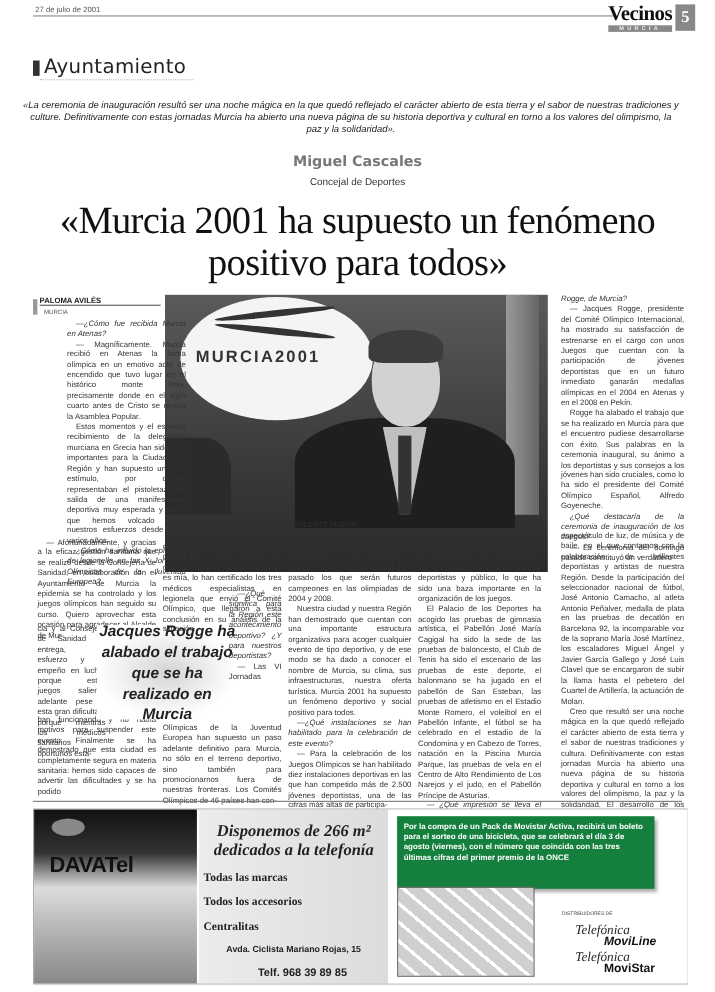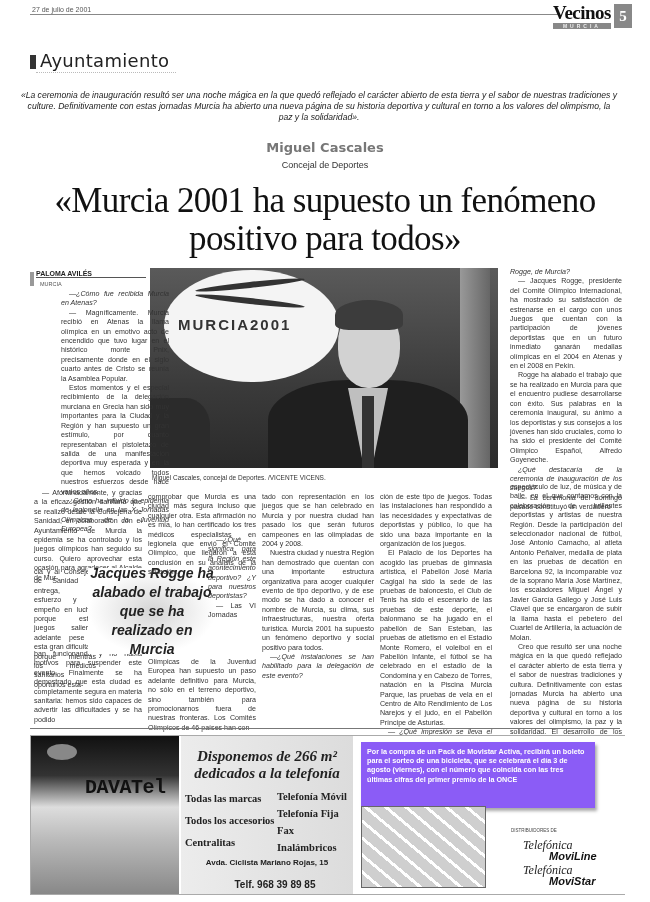--- a/index.html
+++ b/index.html
@@ -12,21 +12,21 @@
   .mast-sub { background: #888; color: #eee; font-size: 5px; letter-spacing: 3px; font-weight: bold; text-align: center; height: 6px; line-height: 6px; margin-top: 1px; }
   .mast-page { background: #888; color: #fff; font-family: "Liberation Serif", serif; font-weight: bold; font-size: 15px; width: 18px; height: 24px; line-height: 24px; text-align: center; margin-left: 3px; }
   .section { left: 30px; top: 50px; display: flex; align-items: center; }
   .section-mark { width: 6px; height: 14px; background: #333; margin-right: 4px; margin-top: 3px; }
   .section-title { font-family: "DejaVu Sans", sans-serif; font-size: 18px; color: #222; letter-spacing: 0.3px; }
   .section-rule { left: 36px; top: 72px; width: 140px; border-top: 1px dotted #bbb; }
   .lead { left: 20px; right: 32px; top: 90px; font-size: 8.6px; font-style: italic; text-align: center; line-height: 11px; color: #222; }
   .author { left: 0; right: 0; top: 140px; text-align: center; font-size: 13px; font-weight: bold; color: #777; font-family: "DejaVu Sans", sans-serif; }
   .author-role { left: 0; right: 0; top: 160px; text-align: center; font-size: 9px; color: #333; }
   .headline { left: 40px; right: 40px; top: 182px; text-align: center; font-family: "Liberation Serif", serif; font-size: 35px; line-height: 38px; color: #111; letter-spacing: -0.6px; }
-  .photo { left: 150px; top: 268px; width: 348px; height: 200px; background: linear-gradient(180deg,#5a5a5a 0%,#3a3a3a 60%,#2a2a2a 100%); overflow: hidden; }
+  .photo { left: 150px; top: 268px; width: 348px; height: 252px; background: linear-gradient(180deg,#5a5a5a 0%,#3a3a3a 60%,#2a2a2a 100%); overflow: hidden; }
   .photo .logo-disc { position: absolute; left: 14px; top: 2px; width: 175px; height: 112px; border-radius: 50%; background: #f4f4f4; }
   .photo .logo-text { position: absolute; left: 28px; top: 48px; font-size: 15px; font-weight: bold; letter-spacing: 2px; color: #333; }
   .photo .swoosh { position: absolute; left: 45px; height: 6px; width: 110px; border-radius: 50%; background: #333; }
   .photo .flag { position: absolute; right: 8px; top: 0; width: 30px; height: 200px; background: linear-gradient(90deg,#999,#666); }
   .photo .man-head { position: absolute; left: 188px; top: 38px; width: 62px; height: 82px; border-radius: 45% 45% 48% 48%; background: #d2d2d2; }
   .photo .man-hair { position: absolute; left: 185px; top: 32px; width: 68px; height: 30px; border-radius: 50% 50% 20% 20%; background: #3c3c3c; }
   .photo .man-body { position: absolute; left: 118px; top: 112px; width: 200px; height: 100px; border-radius: 40% 40% 0 0; background: #1f1f1f; }
   .photo .shirt { position: absolute; left: 198px; top: 120px; width: 40px; height: 80px; background: #bfbfbf; clip-path: polygon(0 0,100% 0,60% 100%,40% 100%); }
   .photo .tie { position: absolute; left: 212px; top: 128px; width: 12px; height: 72px; background: #333; }
   .photo .left-person { position: absolute; left: 0; top: 130px; width: 60px; height: 70px; border-radius: 0 40% 0 0; background: #2b2b2b; }
@@ -45,34 +45,34 @@
   .c2narrow { left: 208px; top: 536px; width: 48px; }
   .c2b { left: 148px; top: 658px; width: 108px; }
   .c3 { left: 262px; top: 493px; width: 112px; }
   .c4 { left: 380px; top: 493px; width: 112px; }
   .c5a { left: 510px; top: 268px; width: 112px; }
   .c5b { left: 510px; top: 483px; width: 112px; }
   .pull { left: 88px; top: 568px; width: 128px; height: 86px; display: flex; flex-direction: column; justify-content: center; text-align: center; font-family: Liberation Sans, sans-serif; font-style: italic; font-weight: bold; font-size: 14px; line-height: 19px; color: #222; background: radial-gradient(ellipse at center,#d5d5d5 0%,#fff 70%); }
   .ad-rule { left: 30px; right: 30px; top: 728px; border-top: 1px solid #777; }
   .ad { left: 30px; top: 735px; width: 595px; height: 160px; border: 1px solid #aaa; }
   .ad-photo { position: absolute; left: 0; top: 0; width: 148px; height: 158px; background: linear-gradient(180deg,#111 0%,#333 25%,#ddd 45%,#bbb 65%,#888 100%); overflow: hidden; }
-  .ad-brand { position: absolute; left: 14px; top: 40px; font-weight: bold; font-size: 20px; font-family: Liberation Mono, monospace; color: #111; letter-spacing: -0.5px; margin-left: 40px; }
+  .ad-brand { position: absolute; left: 14px; top: 40px; font-weight: bold; font-size: 20px; font-family: Liberation Sans, sans-serif; color: #111; letter-spacing: -0.5px; }
   .ad-bird { position: absolute; left: 16px; top: 8px; width: 30px; height: 16px; border-radius: 50%; background: #888; }
   .ad-mid { position: absolute; left: 150px; top: 0; width: 172px; height: 158px; background: linear-gradient(90deg,#ececec,#dcdcdc); }
   .ad-head { position: absolute; left: 0; right: 0; top: 12px; text-align: center; font-family: "Liberation Serif", serif; font-style: italic; font-weight: bold; font-size: 15px; line-height: 17px; color: #222; }
   .ad-list { position: absolute; font-family: "Liberation Serif", serif; font-size: 10.5px; font-weight: bold; color: #222; line-height: 17px; }
   .ad-addr { position: absolute; left: 0; right: 0; text-align: center; color: #222; }
   .ad-right { position: absolute; left: 322px; top: 0; width: 272px; height: 158px; background: #fff; }
-  .ad-promo { position: absolute; left: 8px; top: 6px; width: 234px; height: 66px; background: #8b5cf6; color: #fff; font-weight: bold; font-size: 7.2px; line-height: 9.2px; padding: 5px 6px; box-shadow: 2px 3px 3px #aaa; }
+  .ad-promo { position: absolute; left: 8px; top: 6px; width: 234px; height: 66px; background: #15803d; color: #fff; font-weight: bold; font-size: 7.2px; line-height: 9.2px; padding: 5px 6px; box-shadow: 2px 3px 3px #aaa; }
   .ad-map { position: absolute; left: 8px; top: 70px; width: 125px; height: 82px; border: 1px solid #666; background: repeating-linear-gradient(40deg,#cfcfcf 0 10px,#fff 10px 13px); }
   .ad-dist-label { position: absolute; left: 158px; top: 92px; font-size: 4.5px; color: #444; }
   .ad-tel1 { position: absolute; left: 170px; top: 102px; font-family: "Liberation Serif", serif; font-style: italic; font-size: 12px; color: #222; }
   .ad-tel1b { position: absolute; left: 196px; top: 114px; font-style: italic; font-weight: bold; font-size: 11px; color: #111; }
   .ad-tel2 { position: absolute; left: 170px; top: 127px; font-family: "Liberation Serif", serif; font-style: italic; font-size: 12px; color: #222; }
-  .ad-tel2b { position: absolute; left: 196px; top: 139px; font-style: italic; font-weight: bold; font-size: 11px; color: #111; }
+  .ad-tel2b { position: absolute; left: 196px; top: 139px; font-weight: bold; font-size: 11px; color: #111; }
 </style>
 </head>
 <body>
 
 <div class="abs date">27 de julio de 2001</div>
 <div class="abs topline"></div>
 <div class="abs masthead">
   <div>
     <div class="mast-name">Vecinos</div>
     <div class="mast-sub">MURCIA</div>
@@ -135,21 +135,22 @@
   <p class="q">—¿Qué significa para la Región este acontecimiento deportivo? ¿Y para nuestros deportistas?</p>
   <p>— Las VI Jornadas</p>
 </div>
 <div class="abs col c2b">
   <p style="text-indent:0">Olímpicas de la Juventud Europea han supuesto un paso adelante definitivo para Murcia, no sólo en el terreno deportivo, sino también para promocionarnos fuera de nuestras fronteras. Los Comités Olímpicos de 46 países han con-</p>
 </div>
 
 <div class="abs col c3">
   <p style="text-indent:0">tado con representación en los juegos que se han celebrado en Murcia y por nuestra ciudad han pasado los que serán futuros campeones en las olimpiadas de 2004 y 2008.</p>
   <p>Nuestra ciudad y nuestra Región han demostrado que cuentan con una importante estructura organizativa para acoger cualquier evento de tipo deportivo, y de ese modo se ha dado a conocer el nombre de Murcia, su clima, sus infraestructuras, nuestra oferta turística. Murcia 2001 ha supuesto un fenómeno deportivo y social positivo para todos.</p>
-  <p class="q">—¿Qué instalaciones se han habilitado para la delegación de este evento?</p>
+  <p class="q">—¿Qué instalaciones se han habilitado para la celebración de este evento?</p>
+  <p>— Para la celebración de los Juegos Olímpicos se han habilitado diez instalaciones deportivas en las que han competido más de 2.500 jóvenes deportistas, una de las cifras más altas de participa-</p>
 </div>
 
 <div class="abs col c4">
   <p style="text-indent:0">ción de este tipo de juegos. Todas las instalaciones han respondido a las necesidades y expectativas de deportistas y público, lo que ha sido una baza importante en la organización de los juegos.</p>
   <p>El Palacio de los Deportes ha acogido las pruebas de gimnasia artística, el Pabellón José María Cagigal ha sido la sede de las pruebas de baloncesto, el Club de Tenis ha sido el escenario de las pruebas de este deporte, el balonmano se ha jugado en el pabellón de San Esteban, las pruebas de atletismo en el Estadio Monte Romero, el voleibol en el Pabellón Infante, el fútbol se ha celebrado en el estadio de la Condomina y en Cabezo de Torres, natación en la Piscina Murcia Parque, las pruebas de vela en el Centro de Alto Rendimiento de Los Narejos y el judo, en el Pabellón Príncipe de Asturias.</p>
   <p class="q">— ¿Qué impresión se lleva el nuevo presidente del COI, Jacques</p>
 </div>
 
 <div class="abs col c5a">
   <p class="q" style="text-indent:0">Rogge, de Murcia?</p>
@@ -172,26 +173,20 @@
   <div class="ad-mid">
     <div class="ad-head">
       <div>Disponemos de 266 m²</div>
       <div>dedicados a la telefonía</div>
     </div>
     <div class="ad-list" style="left:4px;top:52px;line-height:22px;">
       <div>Todas las marcas</div>
       <div>Todos los accesorios</div>
       <div>Centralitas</div>
     </div>
-    <div class="ad-list" style="left:96px;top:52px;">
-      <div>Telefonía Móvil</div>
-      <div>Telefonía Fija</div>
-      <div>Fax</div>
-      <div>Inalámbricos</div>
-    </div>
     <div class="ad-addr" style="top:122px;font-size:8px;font-weight:bold;">Avda. Ciclista Mariano Rojas, 15</div>
     <div class="ad-addr" style="top:133px;font-size:8px;font-weight:bold;margin-top:33px;">30100 MURCIA</div>
     <div class="ad-addr" style="top:143px;font-size:10px;font-weight:bold;margin-left:16px;">Telf. 968 39 89 85</div>
   </div>
   <div class="ad-right">
     <div class="ad-promo">Por la compra de un Pack de Movistar Activa, recibirá un boleto para el sorteo de una bicicleta, que se celebrará el día 3 de agosto (viernes), con el número que coincida con las tres últimas cifras del primer premio de la ONCE</div>
     <div class="ad-map"></div>
     <div class="ad-dist-label">DISTRIBUIDORES DE</div>
     <div class="ad-tel1">Telefónica</div>
     <div class="ad-tel1b">MoviLine</div>

